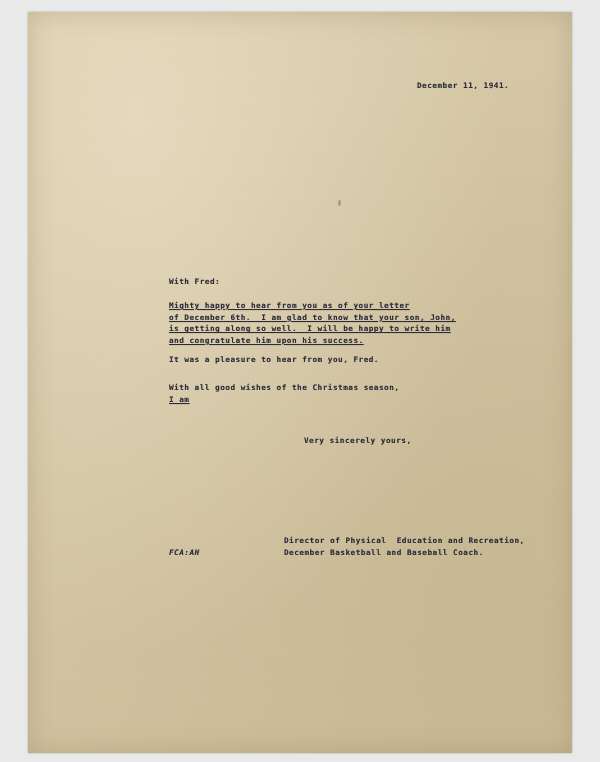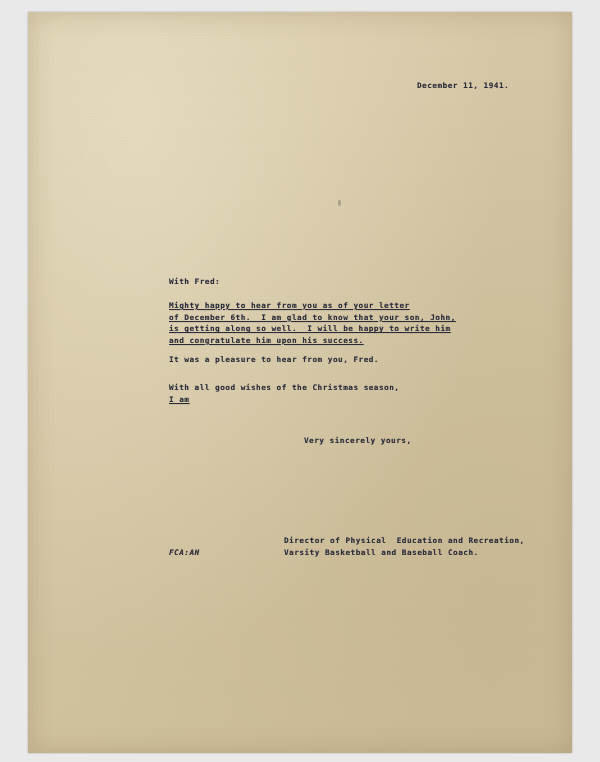--- a/index.html
+++ b/index.html
@@ -102,17 +102,17 @@
 
     <div class="typed para3">With all good wishes of the Christmas season,</div>
 
     <div class="typed para2">It was a pleasure to hear from you, Fred.</div>
 
     <div class="typed iam">I am</div>
 
     <div class="typed closing">Very sincerely yours,</div>
 
     <div class="typed titleblock">Director of Physical  Education and Recreation,
-Varsity Basketball and Baseball Coach.</div>
+December Basketball and Baseball Coach.</div>
 
     <div class="typed initials">FCA:AH</div>
   </div>
 </div>
 
 </body></html>

